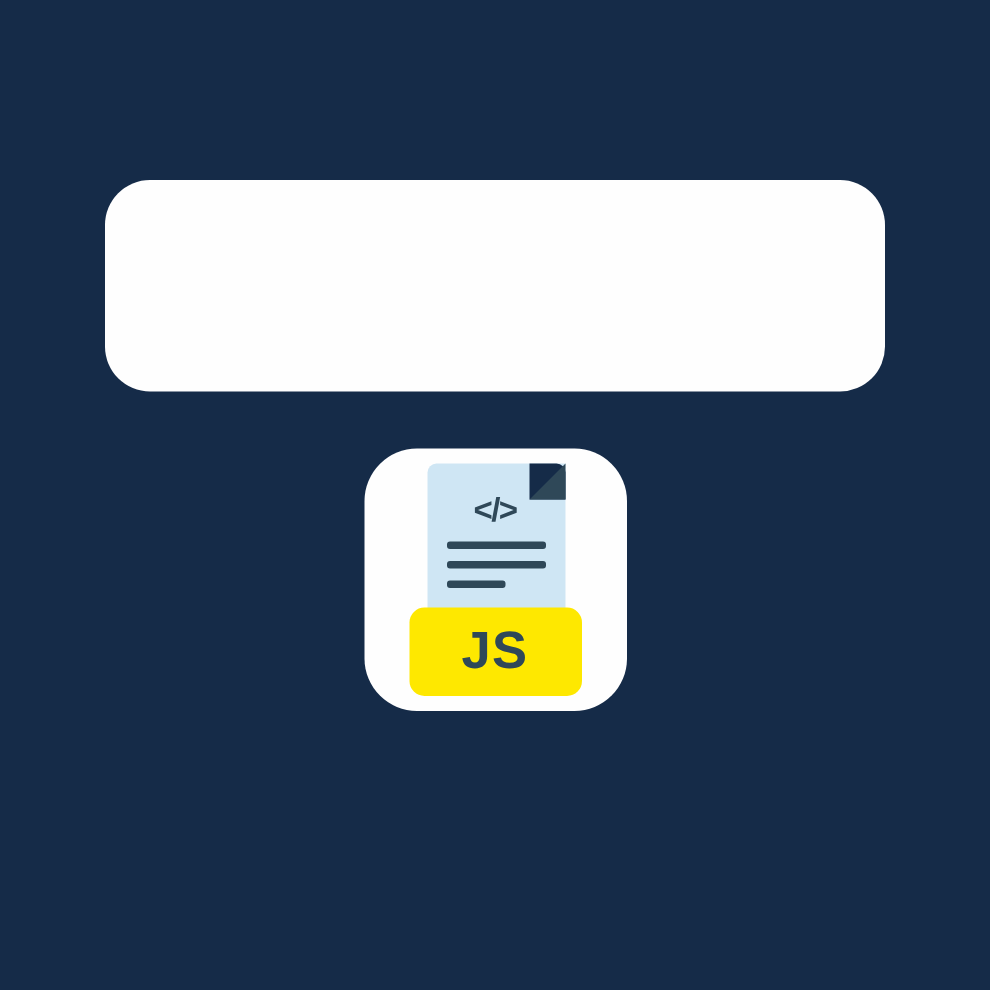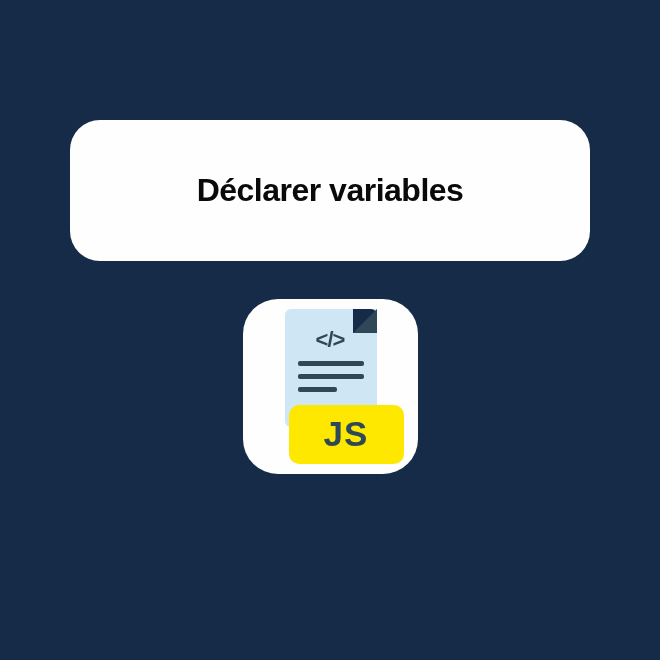--- a/index.html
+++ b/index.html
@@ -95,40 +95,40 @@
       background-color: #2F4858;
       border-radius: 2px;
       margin-bottom: 8px;
     }
     .line:nth-child(3) {
       width: 60%;
     }
     .js-label {
       position: absolute;
       bottom: 0;
-      left: 16px;
+      left: 0;
       width: 115px;
       height: 59px;
       background-color: #FEE800;
       border-radius: 10px;
       display: flex;
       align-items: center;
       justify-content: center;
       font-size: 35px;
       font-weight: bold;
       color: #2F4858;
       letter-spacing: 1px;
     }
   </style>
 </head>
 <body>
 
 <div class="title-card">
   <h1>
-    <span>Déclarer variables</span><br>
+    <br>
   </h1>
 </div>
 
 <div class="icon-card">
   <div class="file-icon">
     <div class="file-body"></div>
     <div class="file-corner-bg"></div>
     <div class="file-fold"></div>
     <div class="code-tag">&lt;/&gt;</div>
     <div class="lines">

